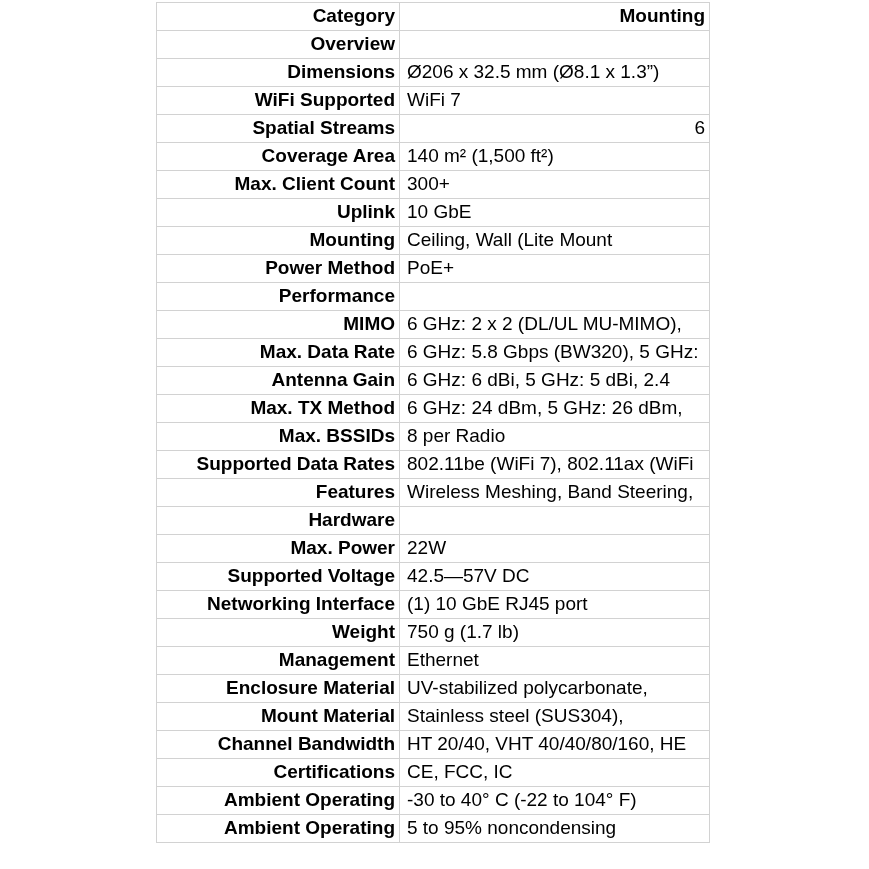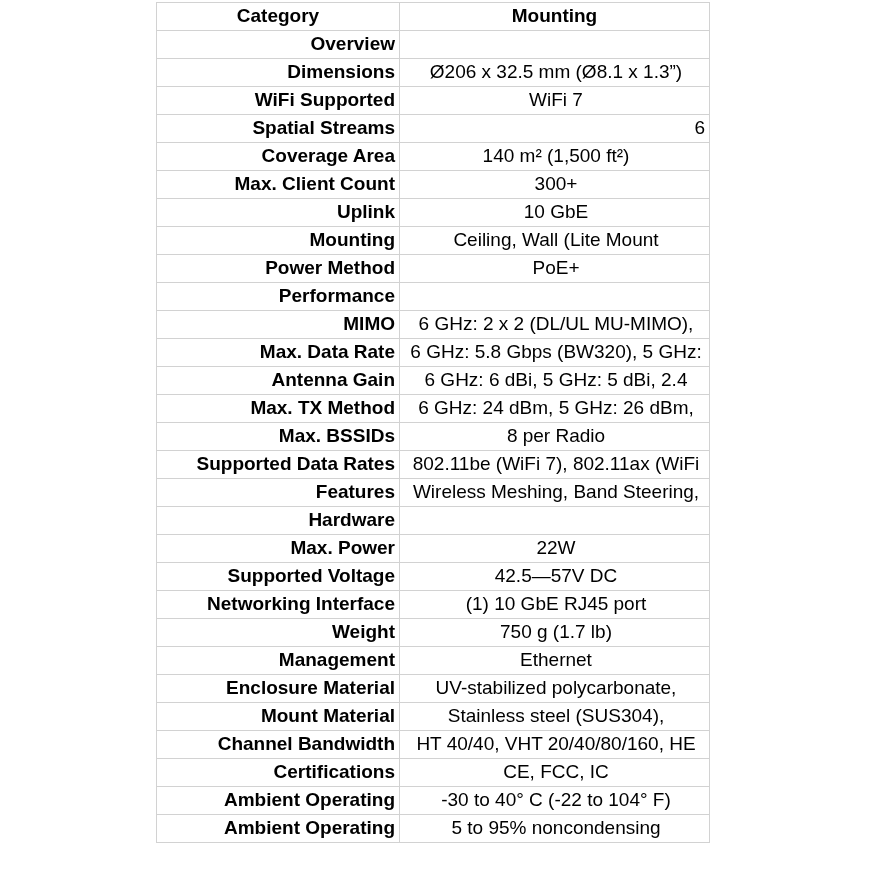--- a/index.html
+++ b/index.html
@@ -34,30 +34,30 @@
     padding: 0 4px 1px 7px;
     font-size: 19px;
     line-height: 26px;
     white-space: nowrap;
     overflow: hidden;
     vertical-align: middle;
     background: #ffffff;
   }
   .spec-table th {
     font-weight: bold;
-    text-align: center;
+    text-align: right;
     padding: 0 4px;
   }
   .spec-table td.category-cell {
     font-weight: bold;
     text-align: right;
   }
   .spec-table td.details-cell {
     font-weight: normal;
-    text-align: center;
+    text-align: left;
   }
   .spec-table td.details-cell.right {
     text-align: right;
   }
 </style>
 </head>
 <body>
 
 <div class="page">
   <table class="spec-table">
@@ -167,21 +167,21 @@
         <tr>
     <td class="category-cell">Enclosure Material</td>
     <td class="details-cell">UV-stabilized polycarbonate,</td>
   </tr>
         <tr>
     <td class="category-cell">Mount Material</td>
     <td class="details-cell">Stainless steel (SUS304),</td>
   </tr>
         <tr>
     <td class="category-cell">Channel Bandwidth</td>
-    <td class="details-cell">HT 40/40, VHT 20/40/80/160, HE</td>
+    <td class="details-cell">HT 20/40, VHT 40/40/80/160, HE</td>
   </tr>
         <tr>
     <td class="category-cell">Certifications</td>
     <td class="details-cell">CE, FCC, IC</td>
   </tr>
         <tr>
     <td class="category-cell">Ambient Operating</td>
     <td class="details-cell">-30 to 40° C (-22 to 104° F)</td>
   </tr>
         <tr>

